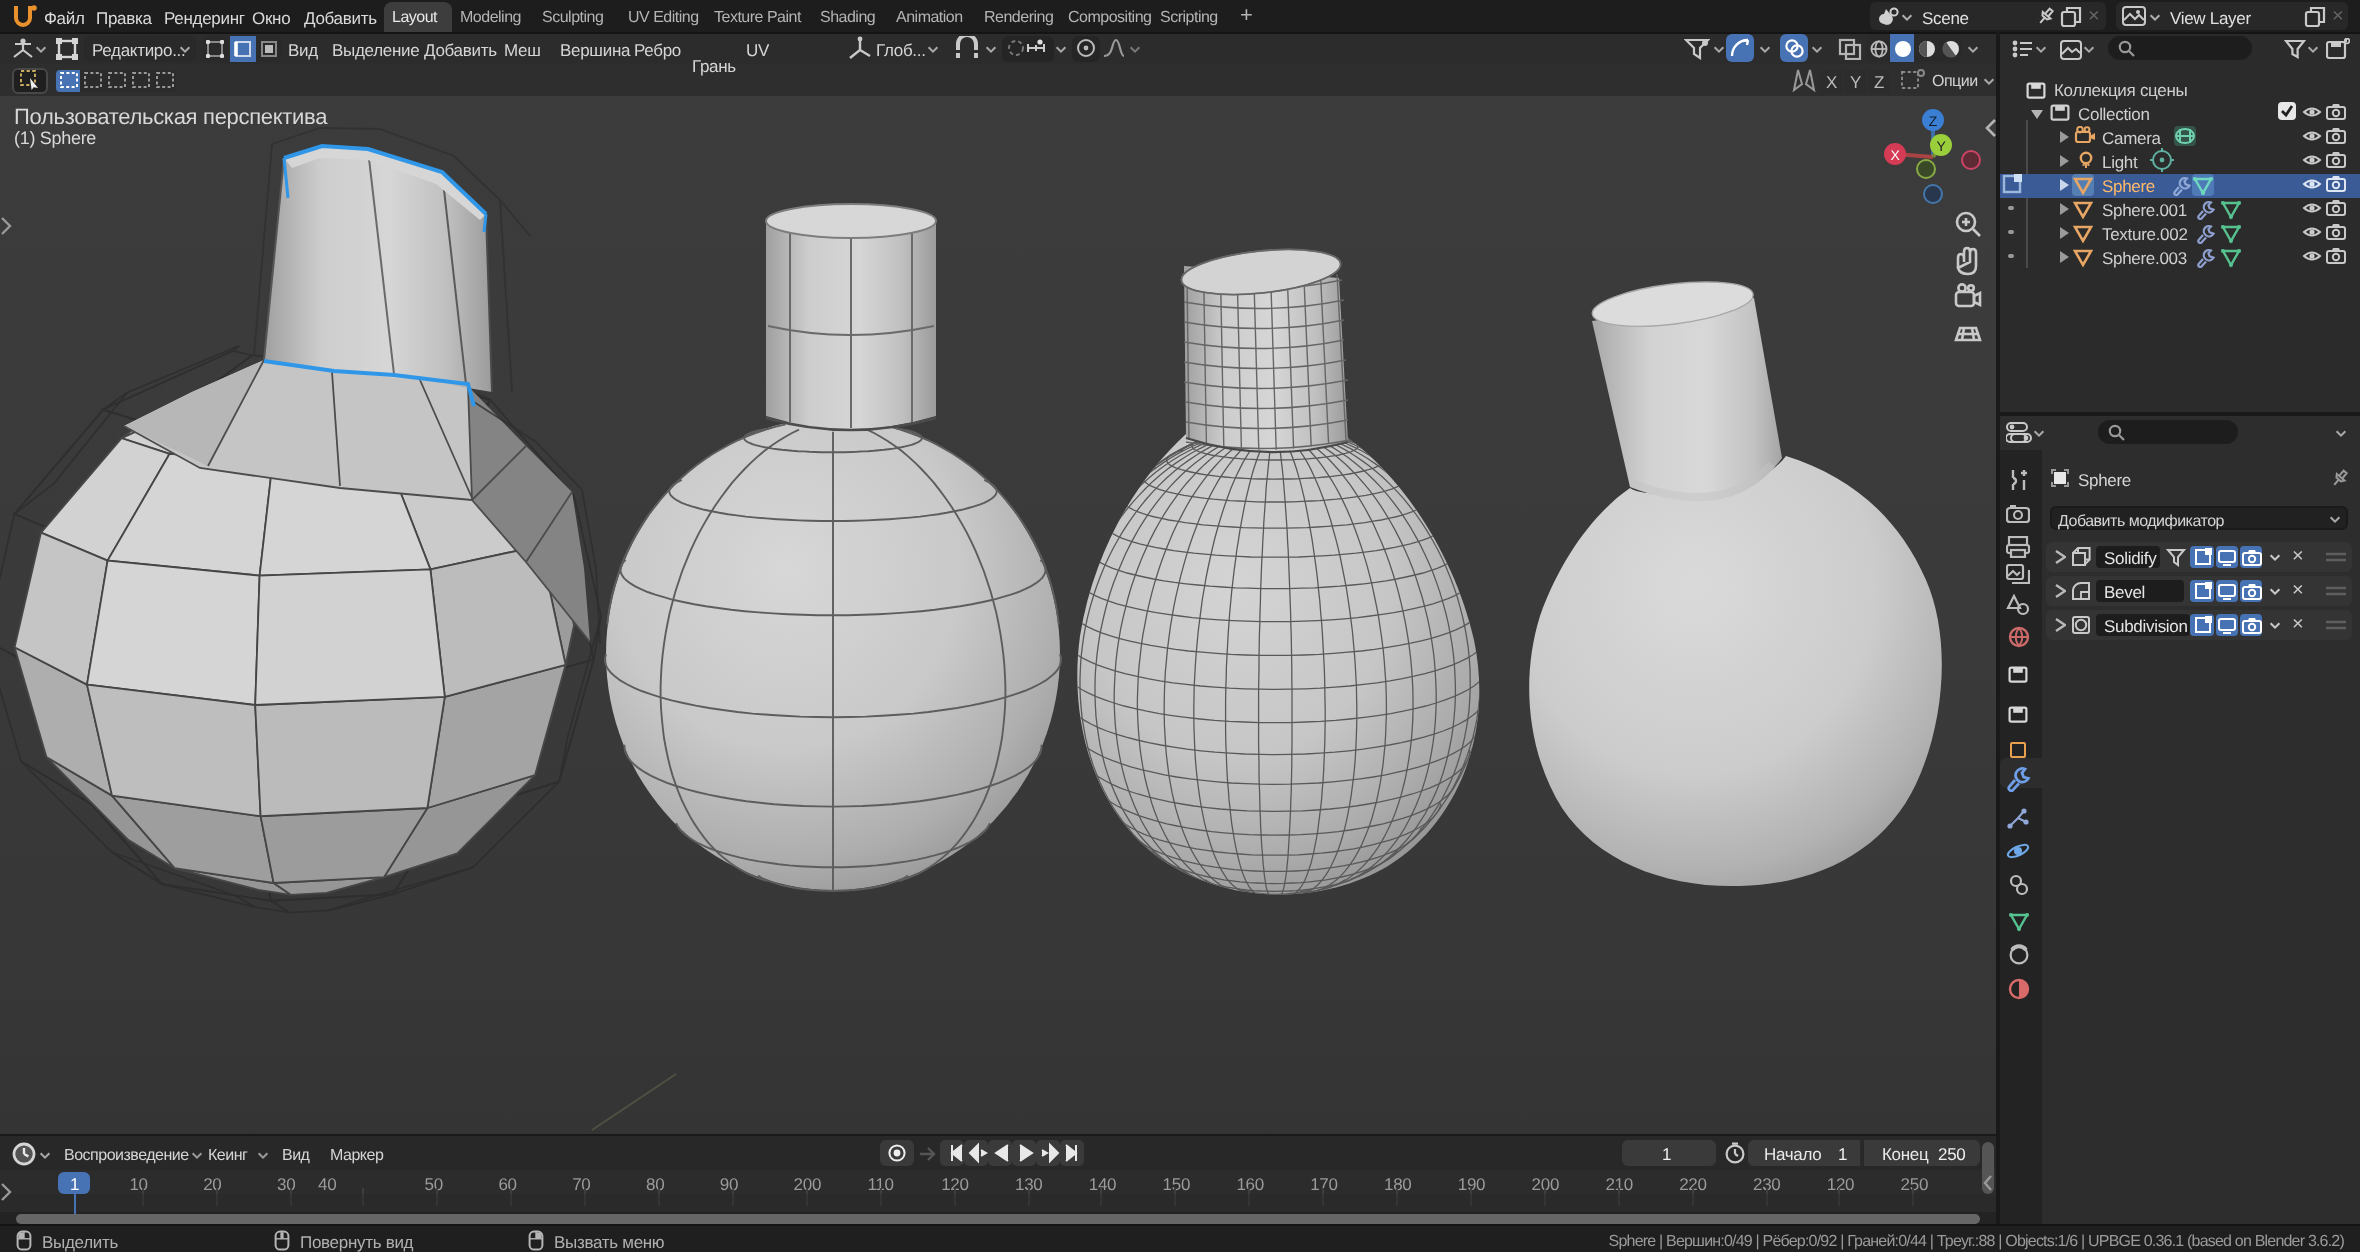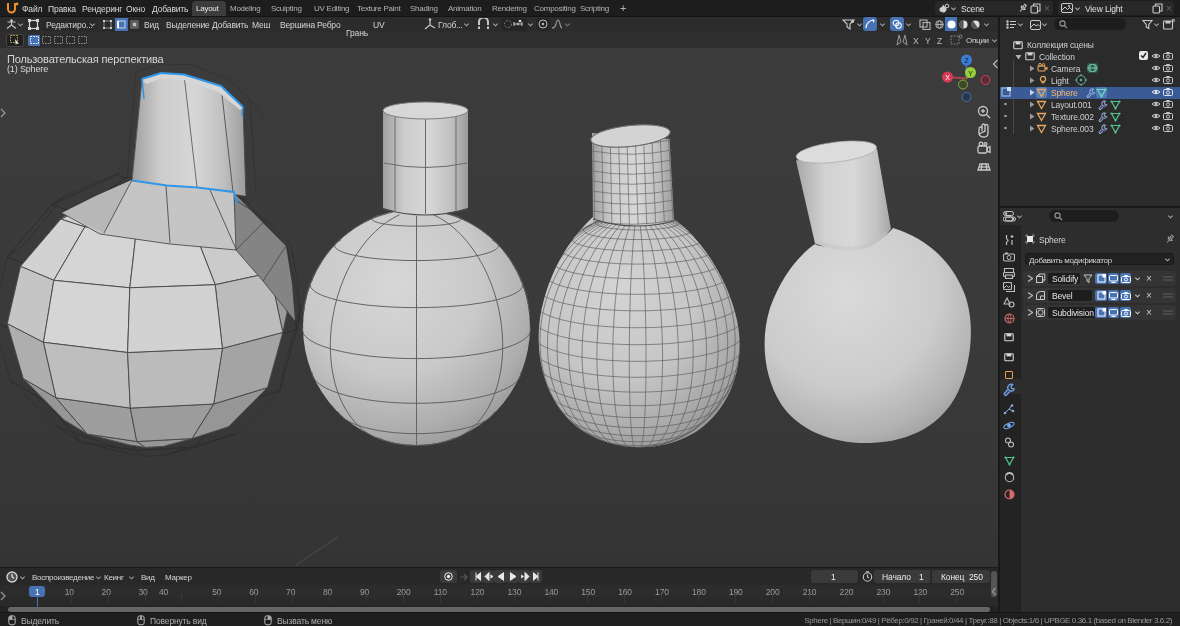--- a/index.html
+++ b/index.html
@@ -51,21 +51,21 @@
 <div class="tx" style="left:1044px;top:3px;color:#666;font-size:10px">×</div>
 <div class="ab" style="left:1058px;top:1px;width:116px;height:14px;background:#282828;border-radius:3px"></div>
 <svg class="ab" style="left:1061px;top:3px" width="12" height="10" viewBox="0 0 12 10">
     <rect x="0.5" y="0.5" width="11" height="9" rx="1.5" fill="none" stroke="#c9c9c9" stroke-width="1"></rect>
     <path d="M1,7 L4,4 L6.5,6.5 L8.5,4.5 L11,7" fill="none" stroke="#c9c9c9" stroke-width="1"></path>
     <circle cx="8" cy="3" r="1" fill="#c9c9c9"></circle>
   </svg>
 <svg style="position:absolute;left:1074px;top:5px" width="7" height="7" viewBox="0 0 8 8">
     <path d="M1.5,3 L4,5.5 L6.5,3" fill="none" stroke="#b0b0b0" stroke-width="1.2"></path>
   </svg>
-<div class="tx" style="left:1085px;top:3.5px;color:#e0e0e0">View Light</div>
+<div class="tx" style="left:1085px;top:3.5px;color:#e0e0e0">View Layer</div>
 <svg class="ab" style="left:1152px;top:2.5px" width="11" height="11" viewBox="0 0 11 11">
     <rect x="1" y="3" width="6.5" height="7" rx="1" fill="none" stroke="#c9c9c9" stroke-width="1.1"></rect>
     <path d="M3.5,3 L3.5,1 L10,1 L10,8 L7.5,8" fill="none" stroke="#c9c9c9" stroke-width="1.1"></path>
   </svg>
 <div class="tx" style="left:1166px;top:3px;color:#666;font-size:10px">×</div>
 <div class="ab" style="left:0;top:16px;width:1000px;height:552px;background:linear-gradient(#3c3c3c,#3a3a3a 55%,#373737 82%,#343434)"></div>
 <div class="ab" style="left:0;top:16px;width:1000px;height:16px;background:#2c2c2c"></div>
 <div class="ab" style="left:0;top:32px;width:1000px;height:16px;background:#2e2e2e"></div>
 <svg class="ab" style="left:5px;top:18.5px" width="13" height="11" viewBox="0 0 13 11">
     <path d="M6.5,1 L6.5,6 L2,9.5 M6.5,6 L11,9.5 M2.5,3 L10.5,3" stroke="#c9c9c9" stroke-width="1.1" fill="none"></path>
@@ -668,21 +668,21 @@
       <circle cx="5" cy="4.5" r="1.6" fill="none" stroke="#dde6f2" stroke-width="1"></circle>
       <rect x="3.2" y="0" width="3.6" height="1.5" rx="0.7" fill="#dde6f2"></rect>
     </svg>
 <div class="ab" style="left:1004px;top:100px;width:2.5px;height:2.5px;background:#999;border-radius:50%"></div>
 <svg style="position:absolute;left:1029px;top:98px" width="6" height="7" viewBox="0 0 6 7">
       <path d="M1,0.5 L5.5,3.5 L1,6.5 Z" fill="#9a9a9a"></path>
     </svg>
 <svg style="position:absolute;left:1036px;top:96px" width="11" height="11" viewBox="0 0 11 11">
       <path d="M1.5,2.5 L9.5,2.5 L5.5,9.5 Z" fill="none" stroke="#e8a664" stroke-width="1.3"></path>
     </svg>
-<div class="tx" style="left:1051px;top:97px;color:#cfcfcf">Layout.001</div>
+<div class="tx" style="left:1051px;top:97px;color:#cfcfcf">Sphere.001</div>
 <svg style="position:absolute;left:1098px;top:97px" width="10" height="10" viewBox="0 0 10 10">
       <path d="M7.5,1.2 A2.6,2.6 0 1 0 8.8,4.8 L6.8,4.2 L6.2,2.6 Z M3.5,5.5 L1.2,8.2 A1,1 0 0 0 2.6,9.4 L5,6.8" fill="none" stroke="#8f9fd0" stroke-width="1.1"></path>
     </svg>
 <svg style="position:absolute;left:1110px;top:96px" width="11" height="11" viewBox="0 0 11 11">
       <path d="M1.5,2.5 L9.5,2.5 L5.5,9.5 Z" fill="none" stroke="#55c28f" stroke-width="1.2"></path>
       <circle cx="1.5" cy="2.5" r="1" fill="#55c28f"></circle>
       <circle cx="9.5" cy="2.5" r="1" fill="#55c28f"></circle>
       <circle cx="5.5" cy="9.5" r="1" fill="#55c28f"></circle>
     </svg>
 <svg style="position:absolute;left:1151px;top:97px" width="10" height="8" viewBox="0 0 10 8">

